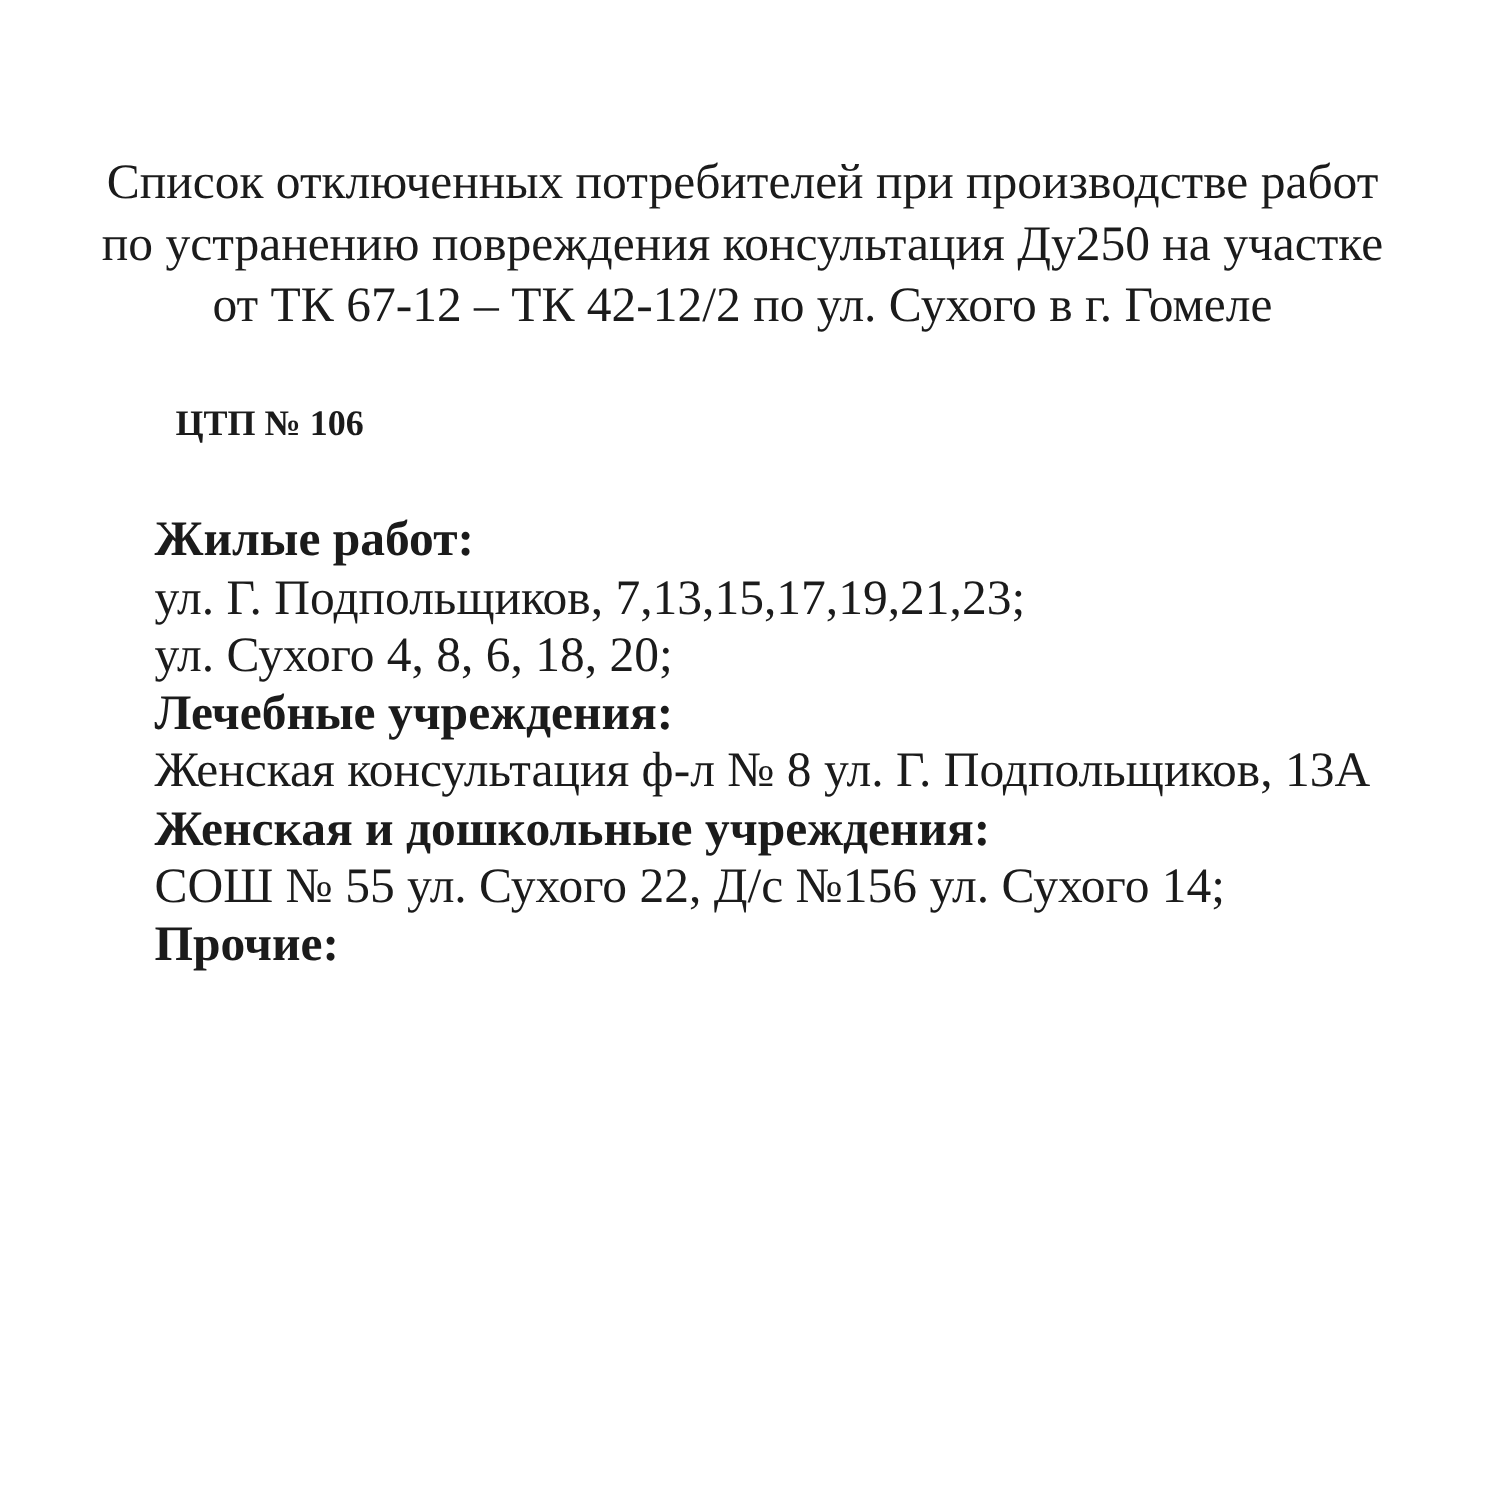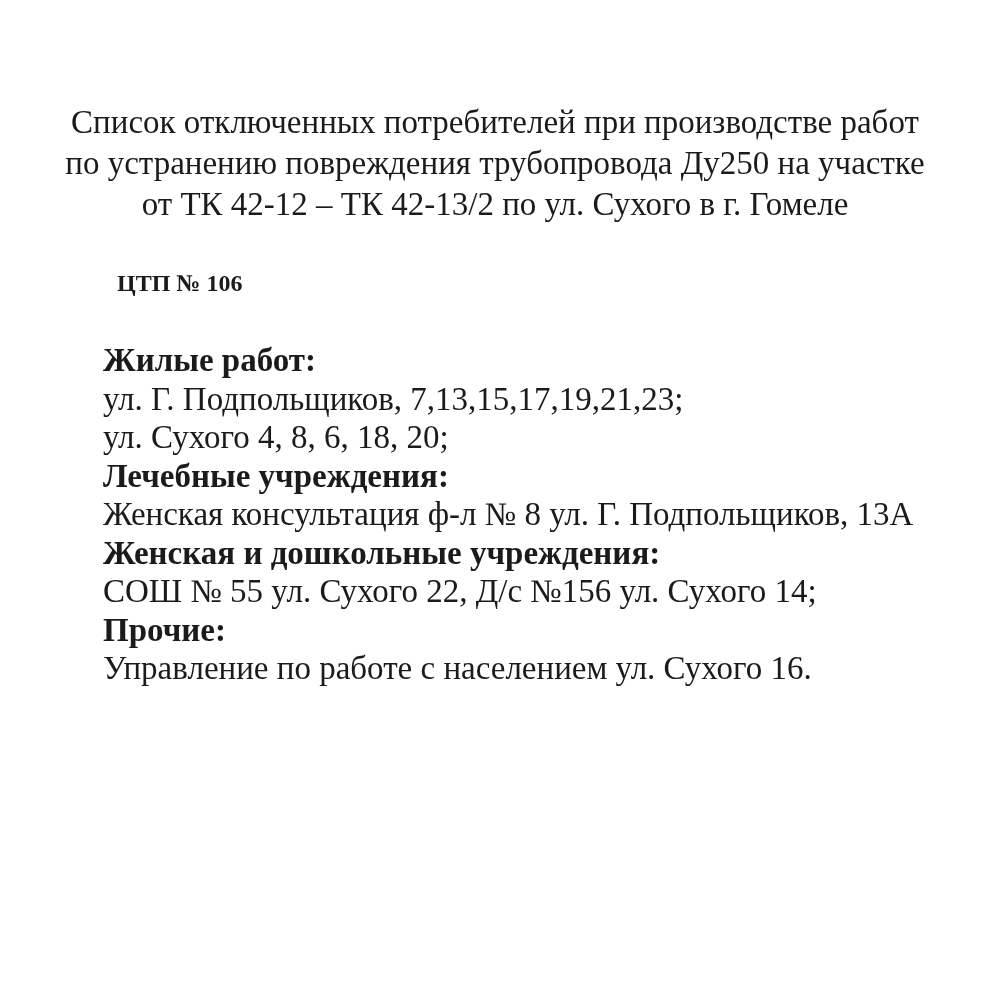--- a/index.html
+++ b/index.html
@@ -50,36 +50,35 @@
     font-weight: bold;
   }
 </style>
 </head>
 <body>
 
 <div class="page">
 
   <div class="title">
     <div>Список отключенных потребителей при производстве работ</div>
-    <div>по устранению повреждения трубопровода Ду250 на участке</div>
-    <div>от ТК 42-12 – ТК 42-13/2 по ул. Сухого в г. Гомеле</div>
+    <div>по устранению повреждения консультация Ду250 на участке</div>
+    <div>от ТК 67-12 – ТК 42-12/2 по ул. Сухого в г. Гомеле</div>
   </div>
 
   <div class="station">ЦТП № 106</div>
 
   <div class="body-block">
 
     <div class="section-heading">Жилые работ:</div>
     <div>ул. Г. Подпольщиков, 7,13,15,17,19,21,23;</div>
     <div>ул. Сухого 4, 8, 6, 18, 20;</div>
 
     <div class="section-heading">Лечебные учреждения:</div>
     <div>Женская консультация ф-л № 8 ул. Г. Подпольщиков, 13А</div>
 
     <div class="section-heading">Женская и дошкольные учреждения:</div>
     <div>СОШ № 55 ул. Сухого 22, Д/с №156 ул. Сухого 14;</div>
 
     <div class="section-heading">Прочие:</div>
-    <div>Управление по работе с населением ул. Сухого 16.</div>
 
   </div>
 
 </div>
 
 </body></html>

